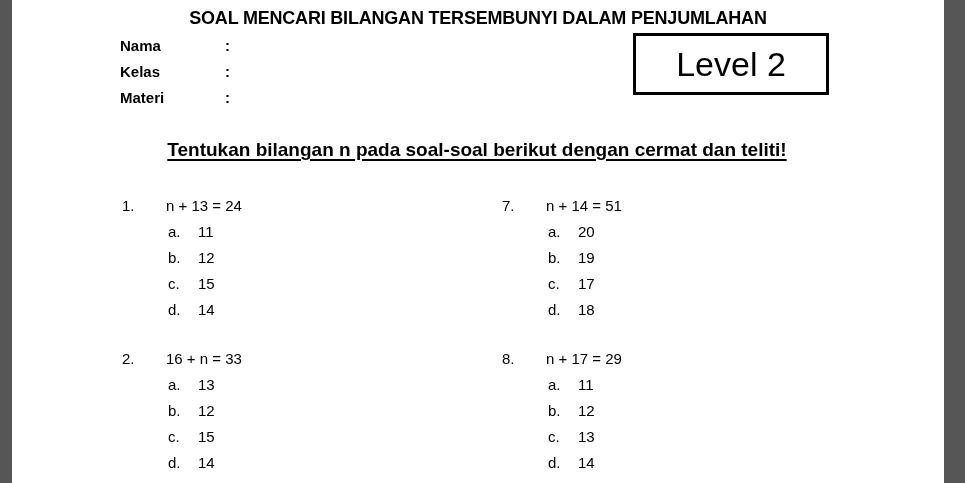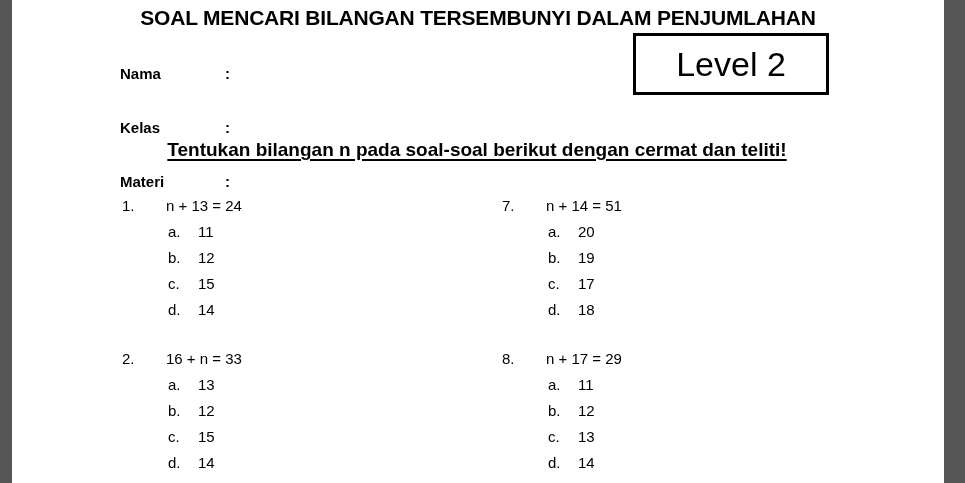--- a/index.html
+++ b/index.html
@@ -15,26 +15,26 @@
     background:var(--page-background);
     color:var(--text);
     font-family:"Liberation Sans", sans-serif;
   }
   .side-strip{position:absolute;top:0;height:483px;background:var(--side-margin);}
   .side-strip.left{left:0;width:12px;}
   .side-strip.right{left:944px;width:21px;}
 
   .doc-title{
     position:absolute;left:12px;right:21px;top:5px;
-    text-align:center;font-size:21px;font-weight:bold;line-height:26px;
+    text-align:center;font-size:18px;font-weight:bold;line-height:26px;
     letter-spacing:-0.2px;
   }
 
   .header-fields{position:absolute;left:120px;top:32px;}
-  .header-row{display:flex;height:26px;align-items:center;font-size:15px;font-weight:bold;margin-top:28px;}
+  .header-row{display:flex;height:26px;align-items:center;font-size:15px;font-weight:bold;}
   .header-label{width:105px;}
   .header-sep{margin-right:6px;}
 
   .level-box{
     position:absolute;left:633px;top:33px;width:196px;height:62px;
     border:3px solid var(--level-box-border);
     display:flex;align-items:center;justify-content:center;
     font-size:34px;line-height:1;background:var(--page-background);
   }
 

